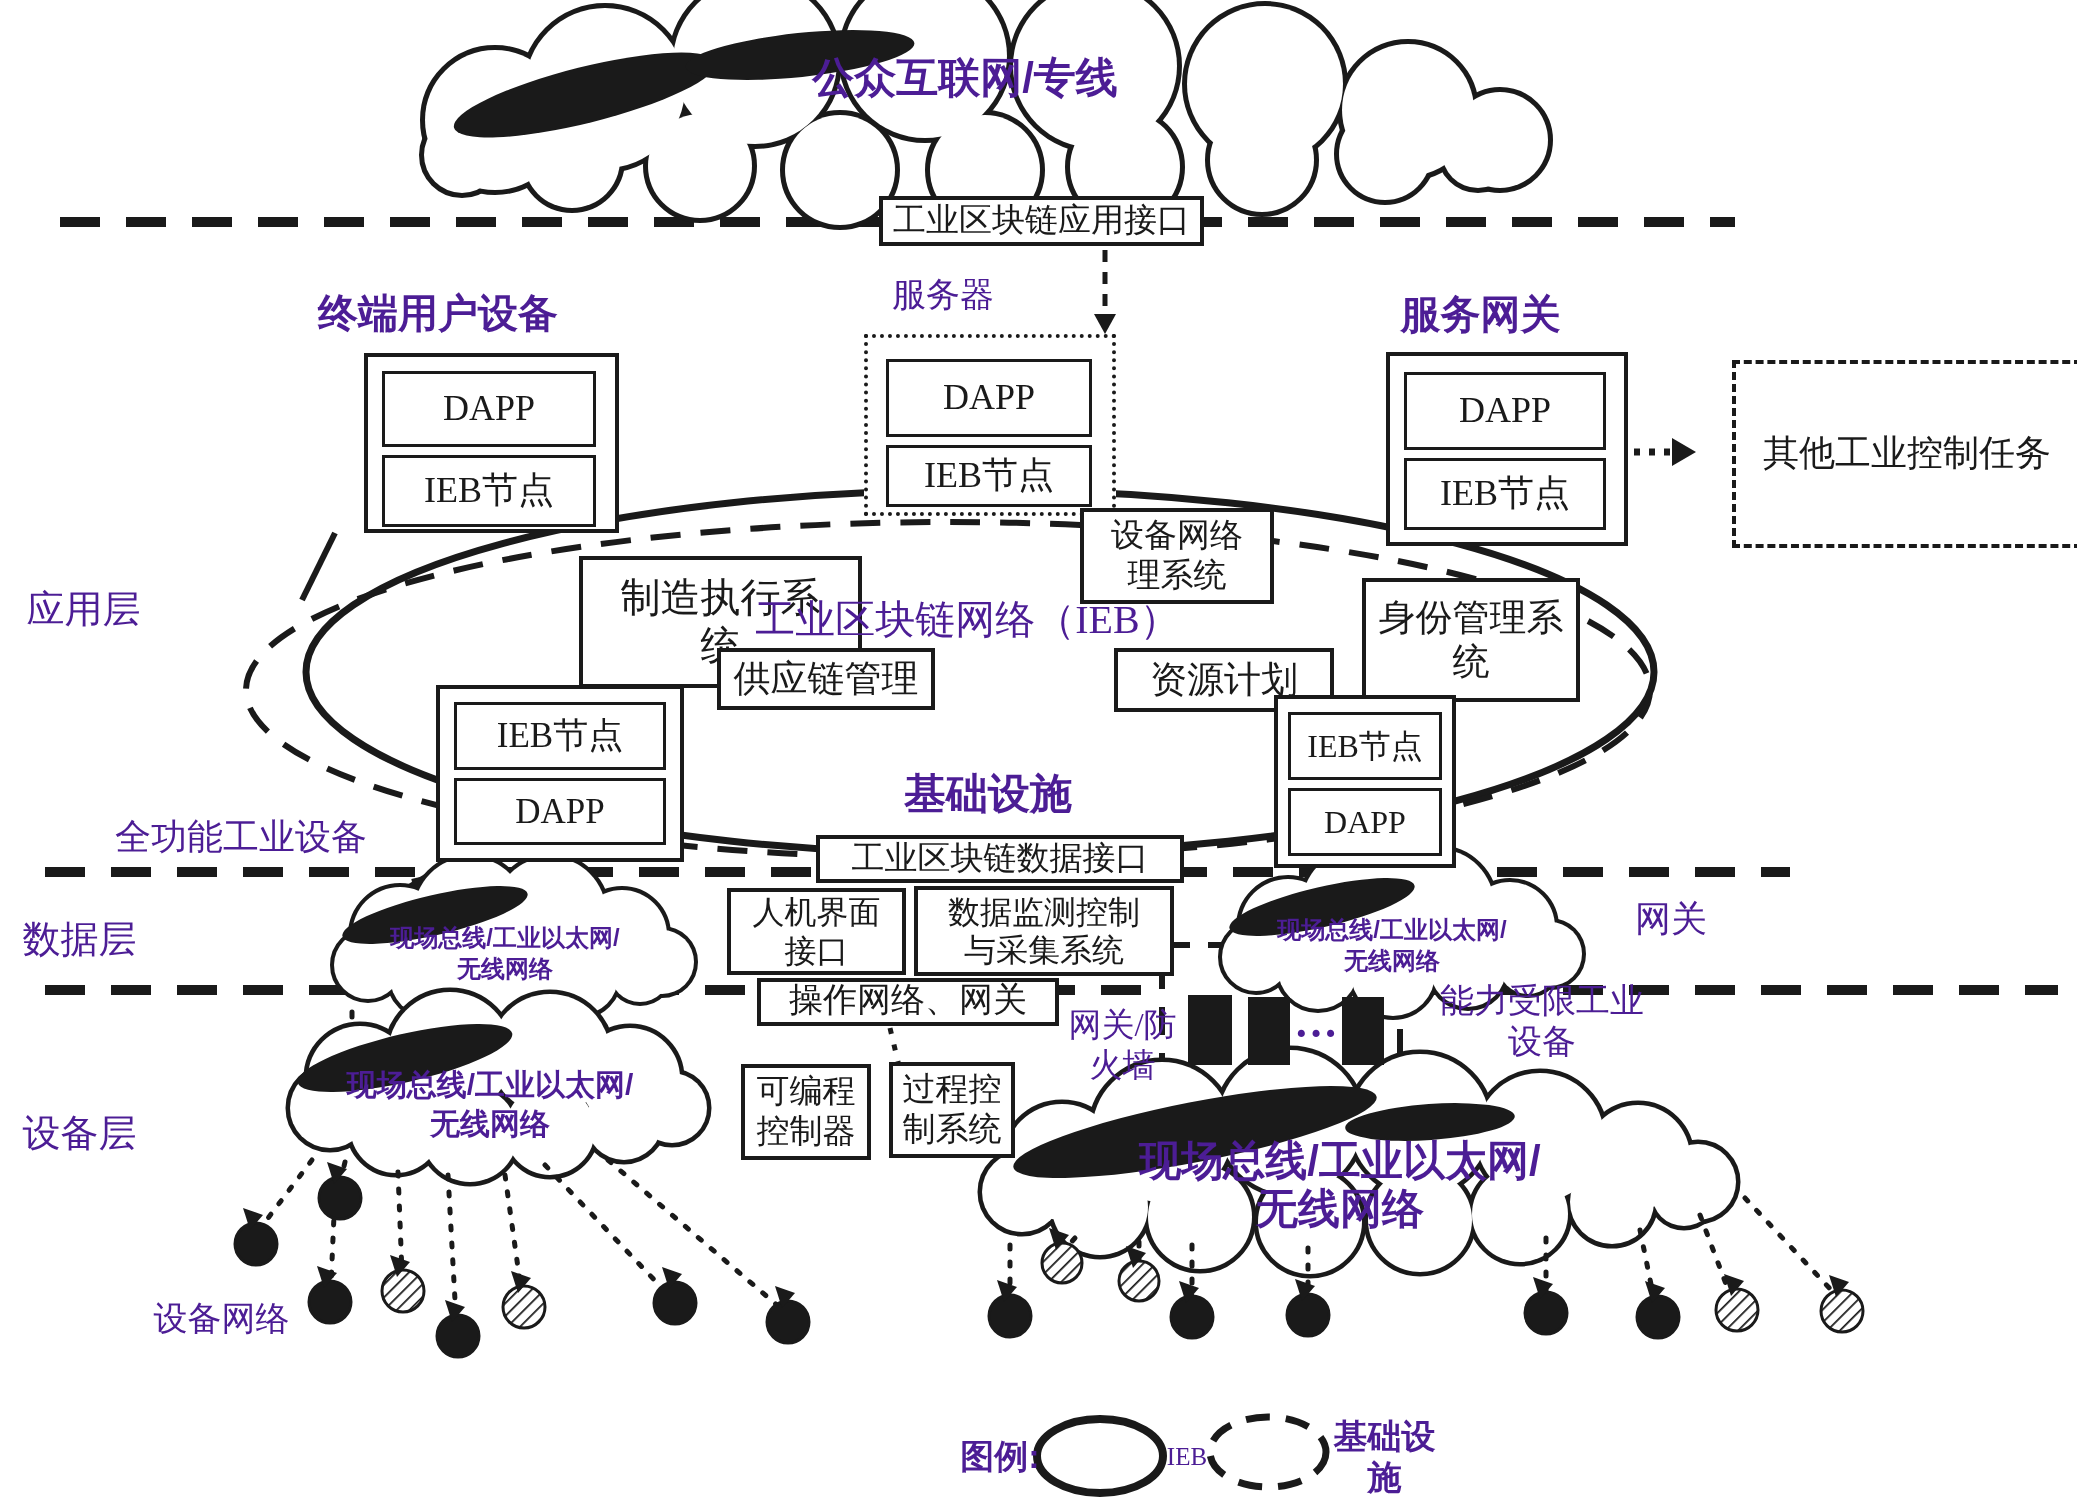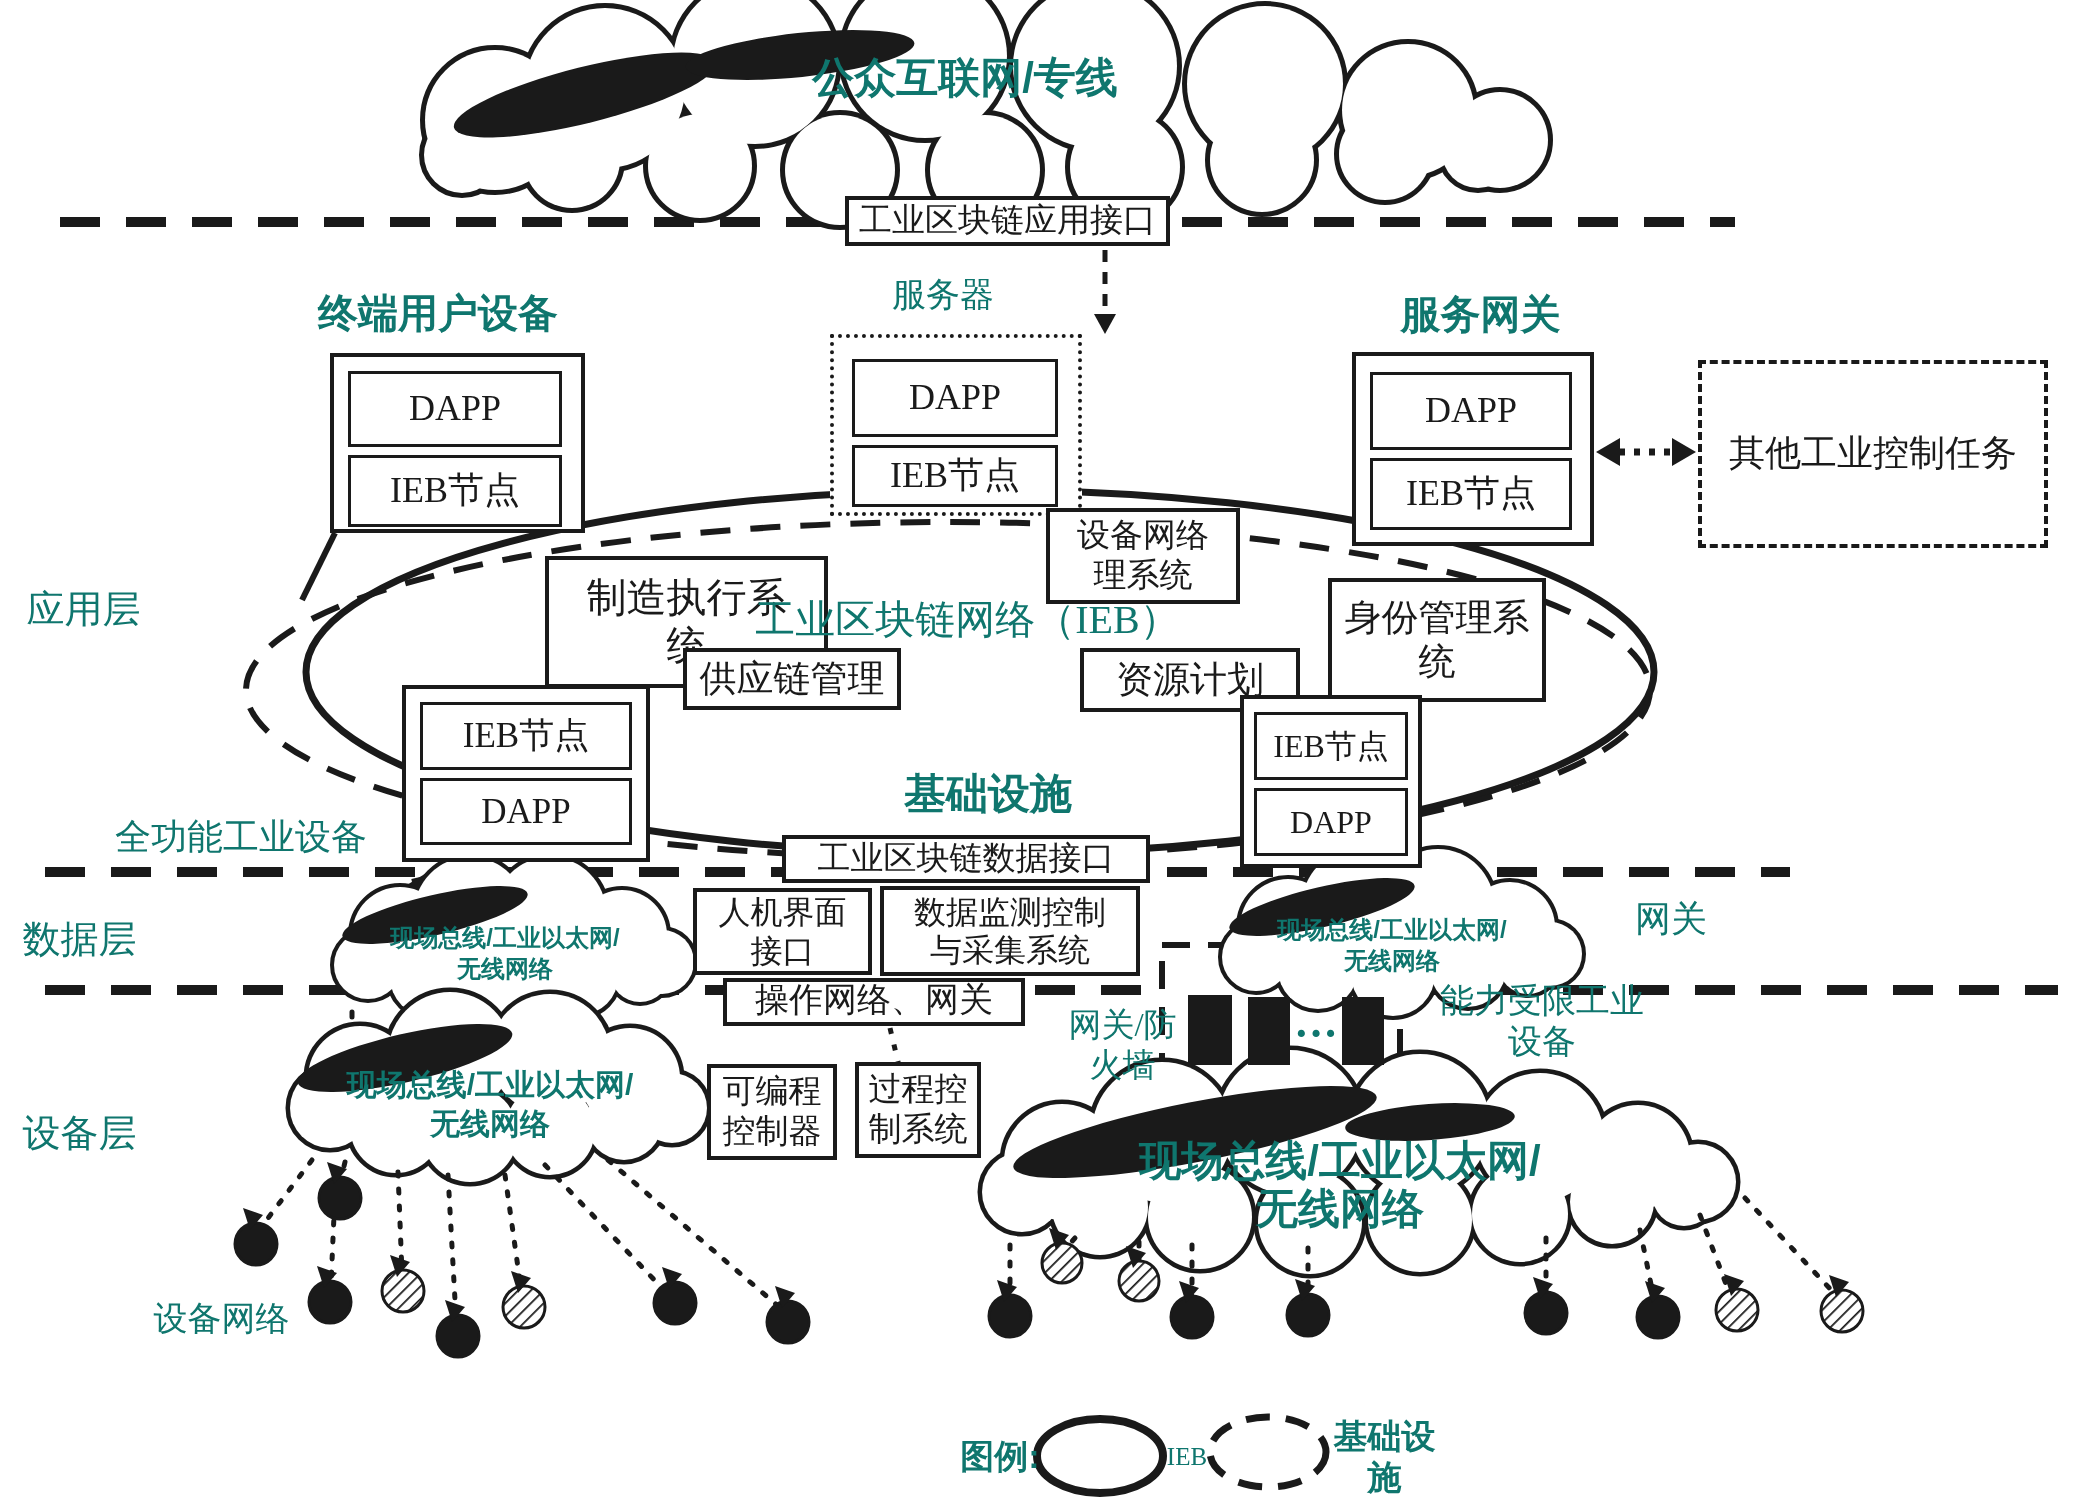--- a/index.html
+++ b/index.html
@@ -1,23 +1,23 @@
 <!DOCTYPE html>
 <html><head>
 <meta charset="utf-8">
 <style>
   html,body{margin:0;padding:0;background:#ffffff;}
   .stage{position:relative;width:2077px;height:1509px;background:#ffffff;overflow:hidden;
          font-family:"Liberation Serif", serif;color:#1a1a1a;}
   .stage svg{position:absolute;left:0;top:0;}
   .lbl{position:absolute;display:flex;align-items:center;justify-content:center;
-       text-align:center;white-space:pre-line;line-height:1.22;color:#0f766e;}
+       text-align:center;white-space:pre-line;line-height:1.22;color:#4c1d95;}
   .bx{position:absolute;display:flex;align-items:center;justify-content:center;
       text-align:center;white-space:pre-line;line-height:1.2;background:#ffffff;
-      border:4px solid #1a1a1a;box-sizing:border-box;color:#1a1a1a;}
+      border:4px solid #1a1a1a;box-sizing:border-box;color:#1a1a1a;margin-left:34px;}
   .dotted{border-style:dotted;}
   .dashed{border-style:dashed;}
   .hd{font-family:"Liberation Sans", sans-serif;font-weight:900;}
   .serif{font-family:"Liberation Serif", serif;}
 </style>
 </head>
 <body>
 
 <div class="stage">
 

